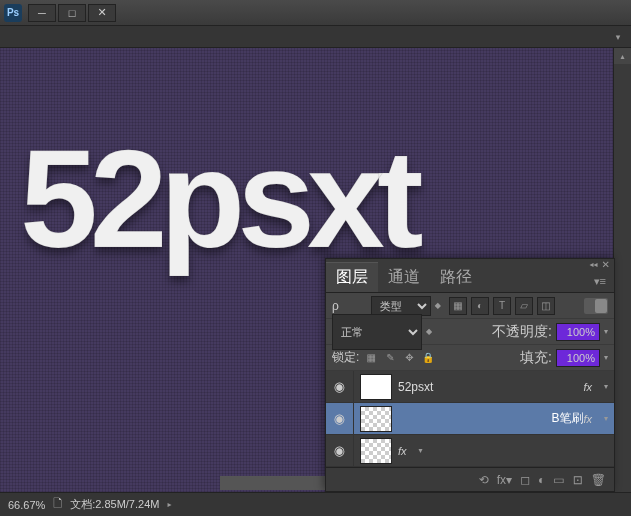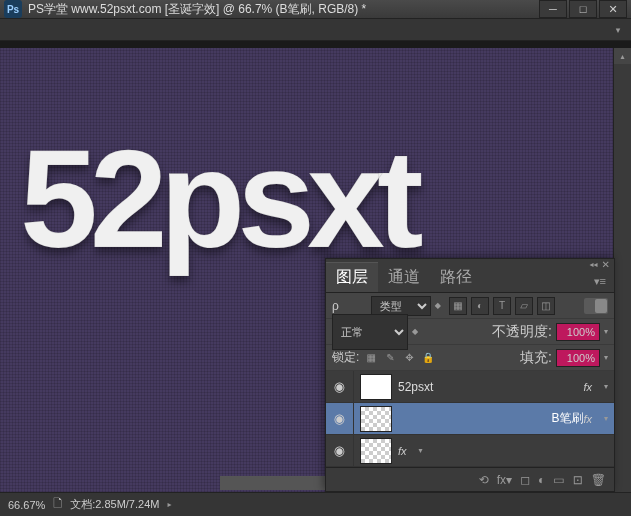--- a/index.html
+++ b/index.html
@@ -1,18 +1,18 @@
 <!DOCTYPE html>
 <html><head>
 <meta charset="utf-8">
 <style>
 * { margin: 0; padding: 0; box-sizing: border-box; font-family: "Microsoft YaHei", Arial, sans-serif; }
 body { width: 631px; height: 516px; background: #1a1a1a; overflow: hidden; position: relative; }
 
-.title-bar { height: 19px; background: linear-gradient(#4a4a4a, #3a3a3a); display: flex; align-items: center; padding: 0 4px; color: #ddd; font-size: 12px; border-bottom: 1px solid #222; }
+.title-bar { height: 26px; background: linear-gradient(#4a4a4a, #3a3a3a); display: flex; align-items: center; padding: 0 4px; color: #ddd; font-size: 12px; border-bottom: 1px solid #222; }
 .ps-icon { width: 18px; height: 18px; background: #1a3d5c; border-radius: 3px; display: flex; align-items: center; justify-content: center; color: #9ccfff; font-weight: bold; font-size: 10px; margin-right: 6px; }
 .title-text { flex: 1; }
 .window-controls { display: flex; gap: 2px; }
 .win-btn { width: 28px; height: 18px; background: #3a3a3a; border: 1px solid #222; color: #ccc; font-size: 11px; display: flex; align-items: center; justify-content: center; cursor: pointer; }
 .win-close { background: #3a3a3a; }
 
 .sub-bar { height: 22px; background: #353535; border-bottom: 1px solid #222; display: flex; align-items: center; justify-content: flex-end; padding-right: 6px; }
 .sub-caret { width: 14px; height: 14px; display: flex; align-items: center; justify-content: center; color: #999; font-size: 9px; }
 
 .canvas-area { position: absolute; top: 48px; left: 0; right: 18px; bottom: 24px; background: #453a5f; overflow: hidden; }
@@ -38,23 +38,23 @@
 .tab.active { background: #454545; color: #fff; border-top: 1px solid #555; }
 .panel-menu { margin-left: auto; padding: 4px 8px; color: #999; font-size: 11px; cursor: pointer; }
 
 .panel-row { height: 26px; display: flex; align-items: center; padding: 0 6px; gap: 4px; font-size: 12px; color: #ccc; border-bottom: 1px solid #3a3a3a; }
 .type-select { background: #333; border: 1px solid #222; color: #ccc; font-size: 11px; padding: 2px 4px; width: 60px; margin-left: 28px; }
 .filter-icons { display: flex; gap: 4px; margin-left: 4px; }
 .fi { width: 18px; height: 18px; background: #3a3a3a; border: 1px solid #222; display: flex; align-items: center; justify-content: center; color: #999; font-size: 10px; cursor: pointer; }
 .toggle-btn { width: 24px; height: 16px; background: #5a5a5a; border-radius: 2px; margin-left: auto; position: relative; cursor: pointer; }
 .toggle-btn::after { content: ''; position: absolute; right: 1px; top: 1px; width: 12px; height: 14px; background: #888; border-radius: 2px; }
 
-.blend-select { background: #333; border: 1px solid #222; color: #ccc; font-size: 11px; padding: 10px 4px; width: 76px; }
+.blend-select { background: #333; border: 1px solid #222; color: #ccc; font-size: 11px; padding: 10px 4px; width: 90px; }
 .label-sm { font-size: 14px; margin-left: auto; }
-.pct-input { background: #be185d; border: 1px solid #222; color: #ccc; font-size: 11px; padding: 2px 4px; width: 44px; text-align: right; }
+.pct-input { background: #6d28d9; border: 1px solid #222; color: #ccc; font-size: 11px; padding: 2px 4px; width: 44px; text-align: right; }
 .pct-caret { color: #999; font-size: 8px; }
 
 .lock-icons { display: flex; gap: 3px; }
 .lock-i { width: 16px; height: 16px; display: flex; align-items: center; justify-content: center; color: #999; font-size: 10px; cursor: pointer; }
 
 .layer-list { background: #3c3c3c; }
 .layer-row { height: 32px; display: flex; align-items: center; border-bottom: 1px solid #333; cursor: pointer; }
 .layer-row.selected { background: #5b7aa8; color: #fff; }
 .eye-col { width: 28px; display: flex; align-items: center; justify-content: center; color: #ccc; font-size: 13px; border-right: 1px solid #333; height: 100%; cursor: pointer; }
 .thumb { width: 32px; height: 26px; margin: 0 6px; border: 1px solid #222; background: #fff; }
@@ -69,21 +69,20 @@
 
 .status-bar { position: absolute; bottom: 0; left: 0; right: 0; height: 24px; background: #353535; border-top: 1px solid #222; display: flex; align-items: center; padding: 1px 8px; gap: 8px; font-size: 11px; color: #ccc; }
 .bottom-scroll { position: absolute; left: 220px; right: 18px; height: 14px; bottom: 26px; background: #3a3a3a; }
 .bottom-scroll-thumb { position: absolute; left: 0; width: 60%; height: 100%; background: #555; }
 </style>
 </head>
 <body>
 
 <div class="title-bar">
   <div class="ps-icon">Ps</div>
-  <div class="title-text">PS学堂 www.52psxt.com [圣诞字效] @ 66.7% (B笔刷, RGB/8) *</div>
   <div class="window-controls">
     <div class="win-btn">─</div>
     <div class="win-btn">□</div>
     <div class="win-btn win-close">✕</div>
   </div>
 </div>
 
 <div class="sub-bar">
   <div class="sub-caret">▾</div>
 </div>

